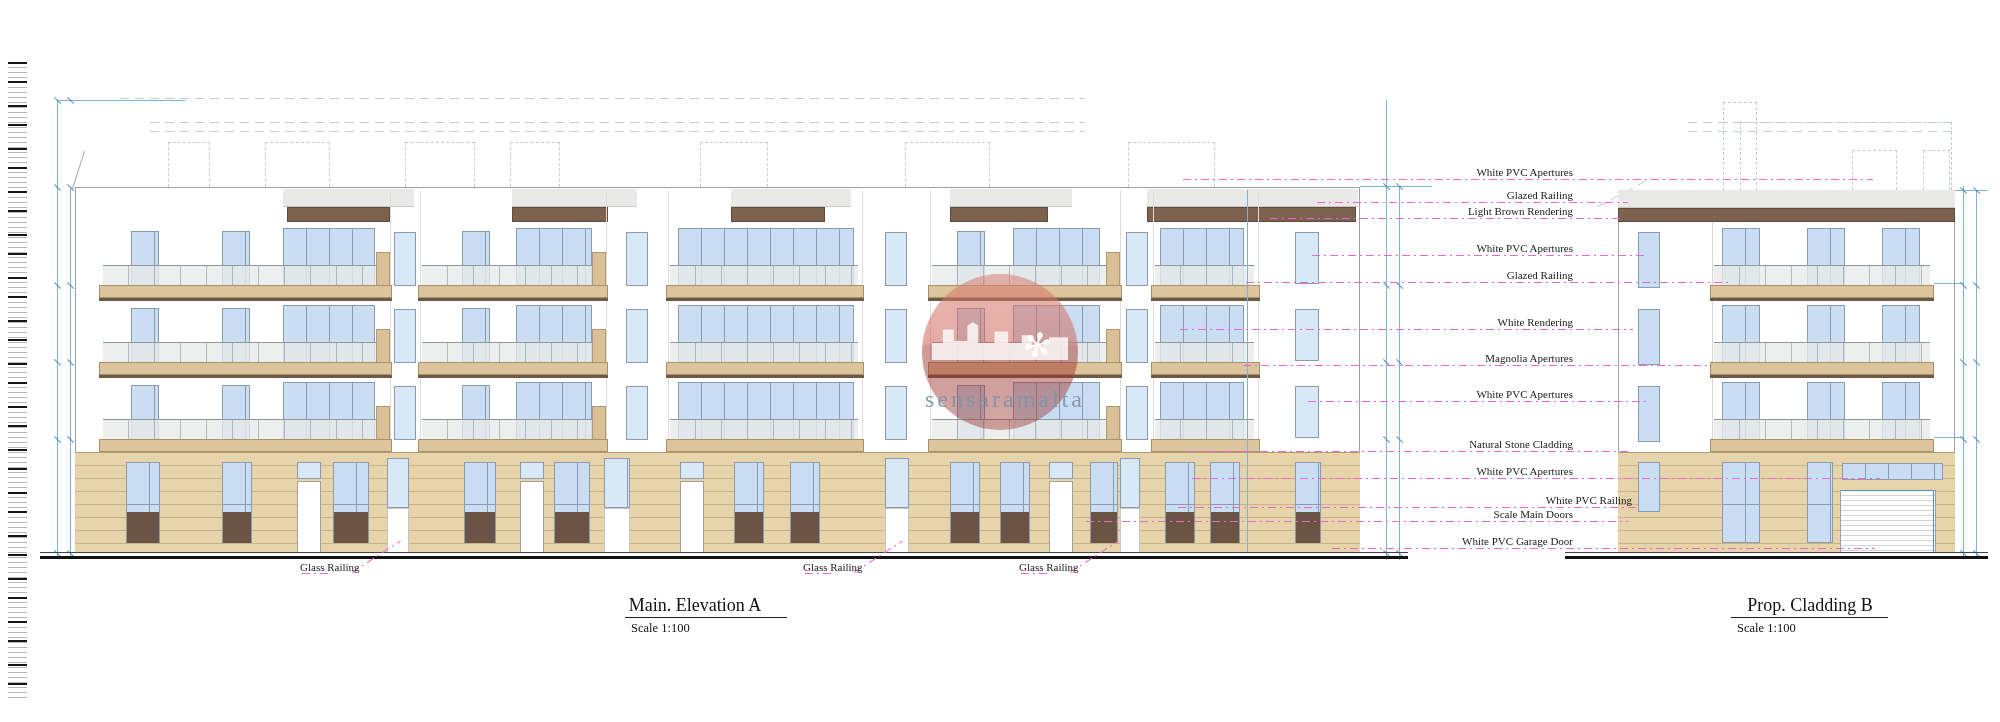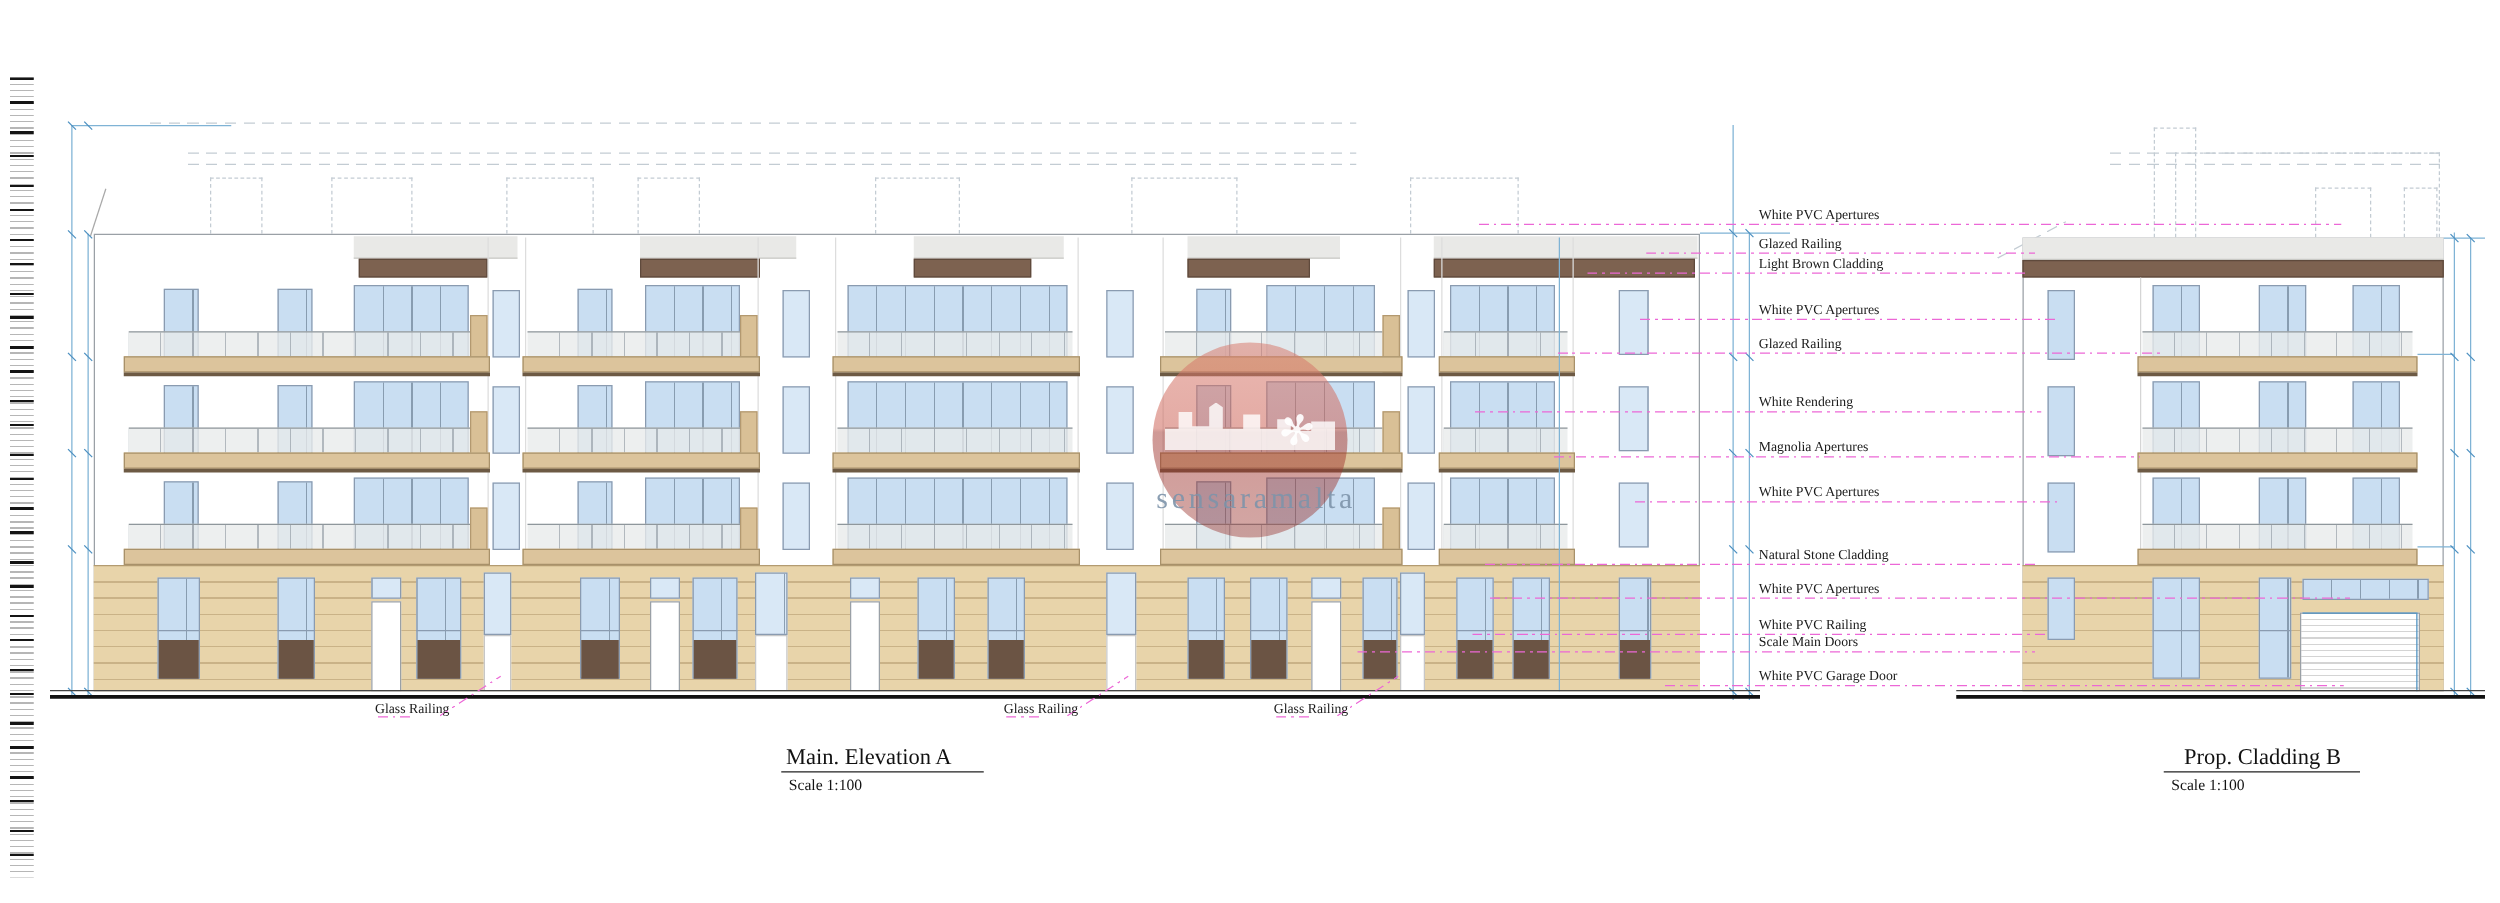--- a/index.html
+++ b/index.html
@@ -1,19 +1,19 @@
 <!DOCTYPE html>
 <html><head>
 <meta charset="utf-8">
 <style>
   html,body{margin:0;padding:0;background:#ffffff;}
   #canvas{position:relative;width:2000px;height:722px;background:#ffffff;overflow:hidden;
           font-family:"Liberation Serif","DejaVu Serif",serif;}
   .abs{position:absolute;box-sizing:border-box;}
-  .lbl{font-size:11px;color:#1a1a1a;text-align:left;white-space:nowrap;line-height:13px;}
+  .lbl{font-size:11px;color:#1a1a1a;text-align:right;white-space:nowrap;line-height:13px;}
   .ttl{font-size:18px;color:#111;text-align:center;white-space:nowrap;}
   .scl{font-size:12.5px;color:#111;white-space:nowrap;}
   .wmtext{font-size:24px;letter-spacing:3px;color:rgba(125,148,170,0.9);white-space:nowrap;}
 </style>
 </head>
 <body>
 
 <div id="canvas">
     <div class="abs" style="left: 8px; top: 62px; width: 19px; height: 640px; background: repeating-linear-gradient(rgb(21, 21, 21) 0px, rgb(21, 21, 21) 2px, transparent 2px, transparent 19px, rgb(21, 21, 21) 19px, rgb(21, 21, 21) 21px, transparent 21px, transparent 43px), repeating-linear-gradient(rgba(110, 110, 110, 0.5) 0px, rgba(110, 110, 110, 0.5) 1px, transparent 1px, transparent 5px);"></div>
     <div class="abs" style="left: 120px; top: 98px; width: 965px; height: 1.2px; background: repeating-linear-gradient(90deg, rgb(195, 204, 211) 0px, rgb(195, 204, 211) 9px, transparent 9px, transparent 15px);"></div>
@@ -292,37 +292,37 @@
     <div class="abs" style="left: 922px; top: 274px; width: 156px; height: 156px; border-radius: 50%; overflow: hidden; z-index: 8; background: linear-gradient(rgba(216, 125, 112, 0.55) 0%, rgba(206, 102, 90, 0.55) 44%, rgba(160, 52, 45, 0.5) 46%, rgba(150, 45, 40, 0.42) 100%);">
       <div class="abs" style="left: 10px; top: 48px; width: 136px; height: 38px; background: rgba(255, 255, 255, 0.8); clip-path: polygon(0px 100%, 0px 55%, 8% 55%, 8% 20%, 16% 20%, 16% 50%, 26% 50%, 26% 10%, 30% 0px, 34% 10%, 34% 55%, 46% 55%, 46% 25%, 56% 25%, 56% 55%, 66% 55%, 66% 35%, 74% 35%, 74% 60%, 86% 60%, 86% 40%, 100% 40%, 100% 100%);"></div>
       <div class="abs" style="left: 95px; top: 52px; width: 40px; height: 40px; color: rgba(255, 255, 255, 0.92); font-size: 34px; line-height: 40px; text-align: center; transform: rotate(15deg);">✻</div>
     </div>
     <div class="abs wmtext" style="left: 925px; top: 386px; width: 152px; height: 24px; z-index: 9; text-align: center;">sensaramalta</div>
     <div class="abs" style="left: 1183px; top: 179px; width: 690px; height: 1.4px; background: repeating-linear-gradient(90deg, rgb(236, 103, 214) 0px, rgb(236, 103, 214) 8px, transparent 8px, transparent 12px, rgb(236, 103, 214) 12px, rgb(236, 103, 214) 14px, transparent 14px, transparent 18px); z-index: 6;"></div>
     <div class="abs lbl" style="left: 1407px; top: 166px; width: 166px; height: 13px; z-index: 9;">White PVC Apertures</div>
     <div class="abs" style="left: 1317px; top: 202px; width: 311px; height: 1.4px; background: repeating-linear-gradient(90deg, rgb(236, 103, 214) 0px, rgb(236, 103, 214) 8px, transparent 8px, transparent 12px, rgb(236, 103, 214) 12px, rgb(236, 103, 214) 14px, transparent 14px, transparent 18px); z-index: 6;"></div>
     <div class="abs lbl" style="left: 1407px; top: 189px; width: 166px; height: 13px; z-index: 9;">Glazed Railing</div>
     <div class="abs" style="left: 1270px; top: 218px; width: 350px; height: 1.4px; background: repeating-linear-gradient(90deg, rgb(236, 103, 214) 0px, rgb(236, 103, 214) 8px, transparent 8px, transparent 12px, rgb(236, 103, 214) 12px, rgb(236, 103, 214) 14px, transparent 14px, transparent 18px); z-index: 6;"></div>
-    <div class="abs lbl" style="left: 1407px; top: 205px; width: 166px; height: 13px; z-index: 9;">Light Brown Cladding</div>
+    <div class="abs lbl" style="left: 1407px; top: 205px; width: 166px; height: 13px; z-index: 9;">Light Brown Rendering</div>
     <div class="abs" style="left: 1312px; top: 255px; width: 333px; height: 1.4px; background: repeating-linear-gradient(90deg, rgb(236, 103, 214) 0px, rgb(236, 103, 214) 8px, transparent 8px, transparent 12px, rgb(236, 103, 214) 12px, rgb(236, 103, 214) 14px, transparent 14px, transparent 18px); z-index: 6;"></div>
     <div class="abs lbl" style="left: 1407px; top: 242px; width: 166px; height: 13px; z-index: 9;">White PVC Apertures</div>
     <div class="abs" style="left: 1246px; top: 282px; width: 484px; height: 1.4px; background: repeating-linear-gradient(90deg, rgb(236, 103, 214) 0px, rgb(236, 103, 214) 8px, transparent 8px, transparent 12px, rgb(236, 103, 214) 12px, rgb(236, 103, 214) 14px, transparent 14px, transparent 18px); z-index: 6;"></div>
     <div class="abs lbl" style="left: 1407px; top: 269px; width: 166px; height: 13px; z-index: 9;">Glazed Railing</div>
     <div class="abs" style="left: 1180px; top: 329px; width: 453px; height: 1.4px; background: repeating-linear-gradient(90deg, rgb(236, 103, 214) 0px, rgb(236, 103, 214) 8px, transparent 8px, transparent 12px, rgb(236, 103, 214) 12px, rgb(236, 103, 214) 14px, transparent 14px, transparent 18px); z-index: 6;"></div>
     <div class="abs lbl" style="left: 1407px; top: 316px; width: 166px; height: 13px; z-index: 9;">White Rendering</div>
     <div class="abs" style="left: 1243px; top: 365px; width: 469px; height: 1.4px; background: repeating-linear-gradient(90deg, rgb(236, 103, 214) 0px, rgb(236, 103, 214) 8px, transparent 8px, transparent 12px, rgb(236, 103, 214) 12px, rgb(236, 103, 214) 14px, transparent 14px, transparent 18px); z-index: 6;"></div>
     <div class="abs lbl" style="left: 1407px; top: 352px; width: 166px; height: 13px; z-index: 9;">Magnolia Apertures</div>
     <div class="abs" style="left: 1308px; top: 401px; width: 340px; height: 1.4px; background: repeating-linear-gradient(90deg, rgb(236, 103, 214) 0px, rgb(236, 103, 214) 8px, transparent 8px, transparent 12px, rgb(236, 103, 214) 12px, rgb(236, 103, 214) 14px, transparent 14px, transparent 18px); z-index: 6;"></div>
     <div class="abs lbl" style="left: 1407px; top: 388px; width: 166px; height: 13px; z-index: 9;">White PVC Apertures</div>
     <div class="abs" style="left: 1188px; top: 451px; width: 440px; height: 1.4px; background: repeating-linear-gradient(90deg, rgb(236, 103, 214) 0px, rgb(236, 103, 214) 8px, transparent 8px, transparent 12px, rgb(236, 103, 214) 12px, rgb(236, 103, 214) 14px, transparent 14px, transparent 18px); z-index: 6;"></div>
     <div class="abs lbl" style="left: 1407px; top: 438px; width: 166px; height: 13px; z-index: 9;">Natural Stone Cladding</div>
     <div class="abs" style="left: 1192px; top: 478px; width: 688px; height: 1.4px; background: repeating-linear-gradient(90deg, rgb(236, 103, 214) 0px, rgb(236, 103, 214) 8px, transparent 8px, transparent 12px, rgb(236, 103, 214) 12px, rgb(236, 103, 214) 14px, transparent 14px, transparent 18px); z-index: 6;"></div>
     <div class="abs lbl" style="left: 1407px; top: 465px; width: 166px; height: 13px; z-index: 9;">White PVC Apertures</div>
     <div class="abs" style="left: 1178px; top: 507px; width: 462px; height: 1.4px; background: repeating-linear-gradient(90deg, rgb(236, 103, 214) 0px, rgb(236, 103, 214) 8px, transparent 8px, transparent 12px, rgb(236, 103, 214) 12px, rgb(236, 103, 214) 14px, transparent 14px, transparent 18px); z-index: 6;"></div>
-    <div class="abs lbl" style="left: 1407px; top: 494px; width: 166px; height: 13px; z-index: 9;">White PVC Railing</div>
+    <div class="abs lbl" style="left: 1466px; top: 494px; width: 166px; height: 13px; z-index: 9;">White PVC Railing</div>
     <div class="abs" style="left: 1086px; top: 521px; width: 542px; height: 1.4px; background: repeating-linear-gradient(90deg, rgb(236, 103, 214) 0px, rgb(236, 103, 214) 8px, transparent 8px, transparent 12px, rgb(236, 103, 214) 12px, rgb(236, 103, 214) 14px, transparent 14px, transparent 18px); z-index: 6;"></div>
     <div class="abs lbl" style="left: 1407px; top: 508px; width: 166px; height: 13px; z-index: 9;">Scale Main Doors</div>
     <div class="abs" style="left: 1332px; top: 548px; width: 543px; height: 1.4px; background: repeating-linear-gradient(90deg, rgb(236, 103, 214) 0px, rgb(236, 103, 214) 8px, transparent 8px, transparent 12px, rgb(236, 103, 214) 12px, rgb(236, 103, 214) 14px, transparent 14px, transparent 18px); z-index: 6;"></div>
     <div class="abs lbl" style="left: 1407px; top: 535px; width: 166px; height: 13px; z-index: 9;">White PVC Garage Door</div>
     <div class="abs lbl" style="left: 300px; top: 561px; width: 58px; height: 13px; z-index: 9; text-align: left;">Glass Railing</div>
     <div class="abs" style="left: 302px; top: 573px; width: 30px; height: 1.3px; background: repeating-linear-gradient(90deg, rgb(236, 103, 214) 0px, rgb(236, 103, 214) 8px, transparent 8px, transparent 12px, rgb(236, 103, 214) 12px, rgb(236, 103, 214) 14px, transparent 14px, transparent 18px); z-index: 6;"></div>
     <div class="abs" style="left: 352px; top: 572px; width: 58px; height: 1.3px; background: repeating-linear-gradient(90deg, rgb(236, 103, 214) 0px, rgb(236, 103, 214) 8px, transparent 8px, transparent 12px, rgb(236, 103, 214) 12px, rgb(236, 103, 214) 14px, transparent 14px, transparent 18px); z-index: 6; transform: rotate(-33deg); transform-origin: left center;"></div>
     <div class="abs lbl" style="left: 803px; top: 561px; width: 58px; height: 13px; z-index: 9; text-align: left;">Glass Railing</div>
     <div class="abs" style="left: 805px; top: 573px; width: 30px; height: 1.3px; background: repeating-linear-gradient(90deg, rgb(236, 103, 214) 0px, rgb(236, 103, 214) 8px, transparent 8px, transparent 12px, rgb(236, 103, 214) 12px, rgb(236, 103, 214) 14px, transparent 14px, transparent 18px); z-index: 6;"></div>
     <div class="abs" style="left: 854px; top: 572px; width: 58px; height: 1.3px; background: repeating-linear-gradient(90deg, rgb(236, 103, 214) 0px, rgb(236, 103, 214) 8px, transparent 8px, transparent 12px, rgb(236, 103, 214) 12px, rgb(236, 103, 214) 14px, transparent 14px, transparent 18px); z-index: 6; transform: rotate(-33deg); transform-origin: left center;"></div>

